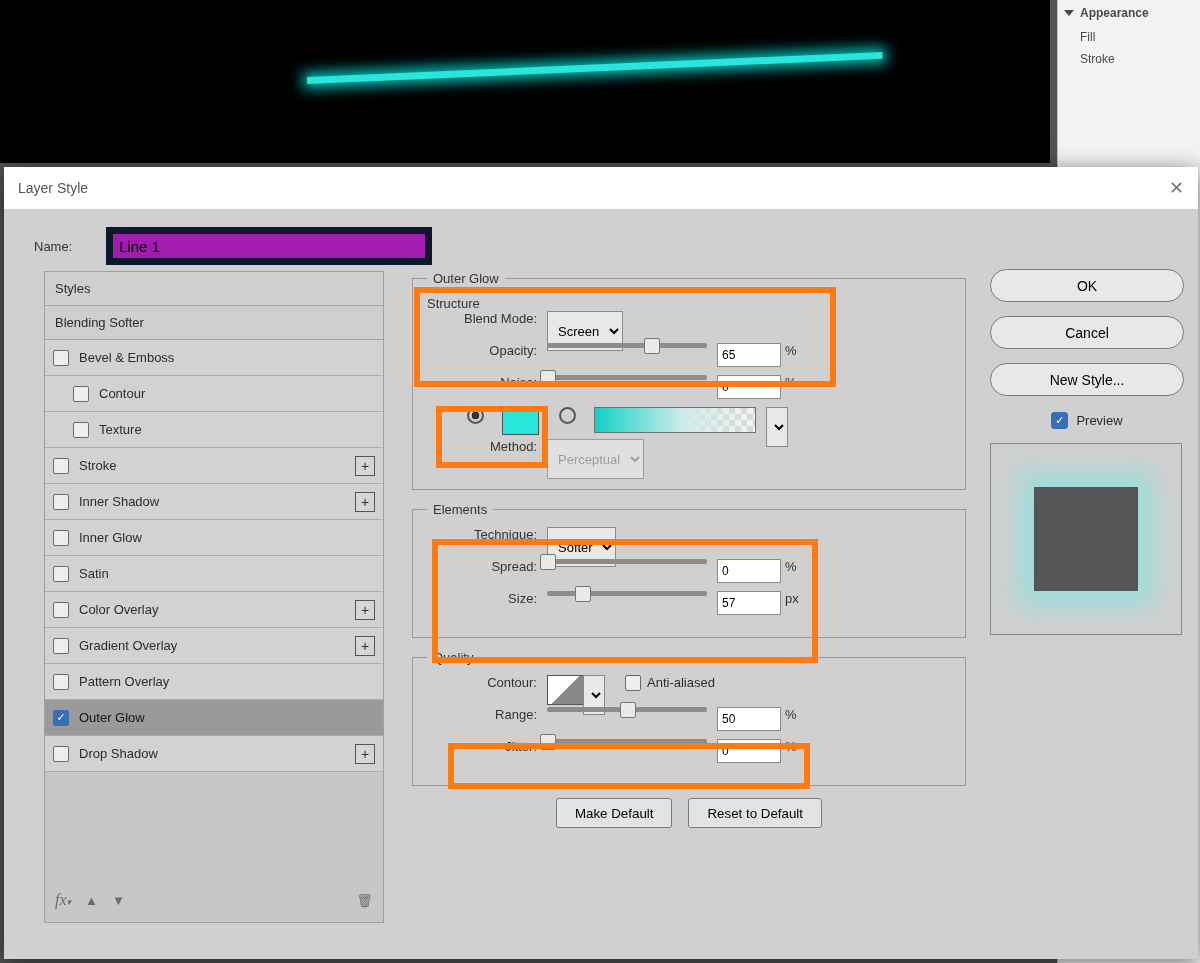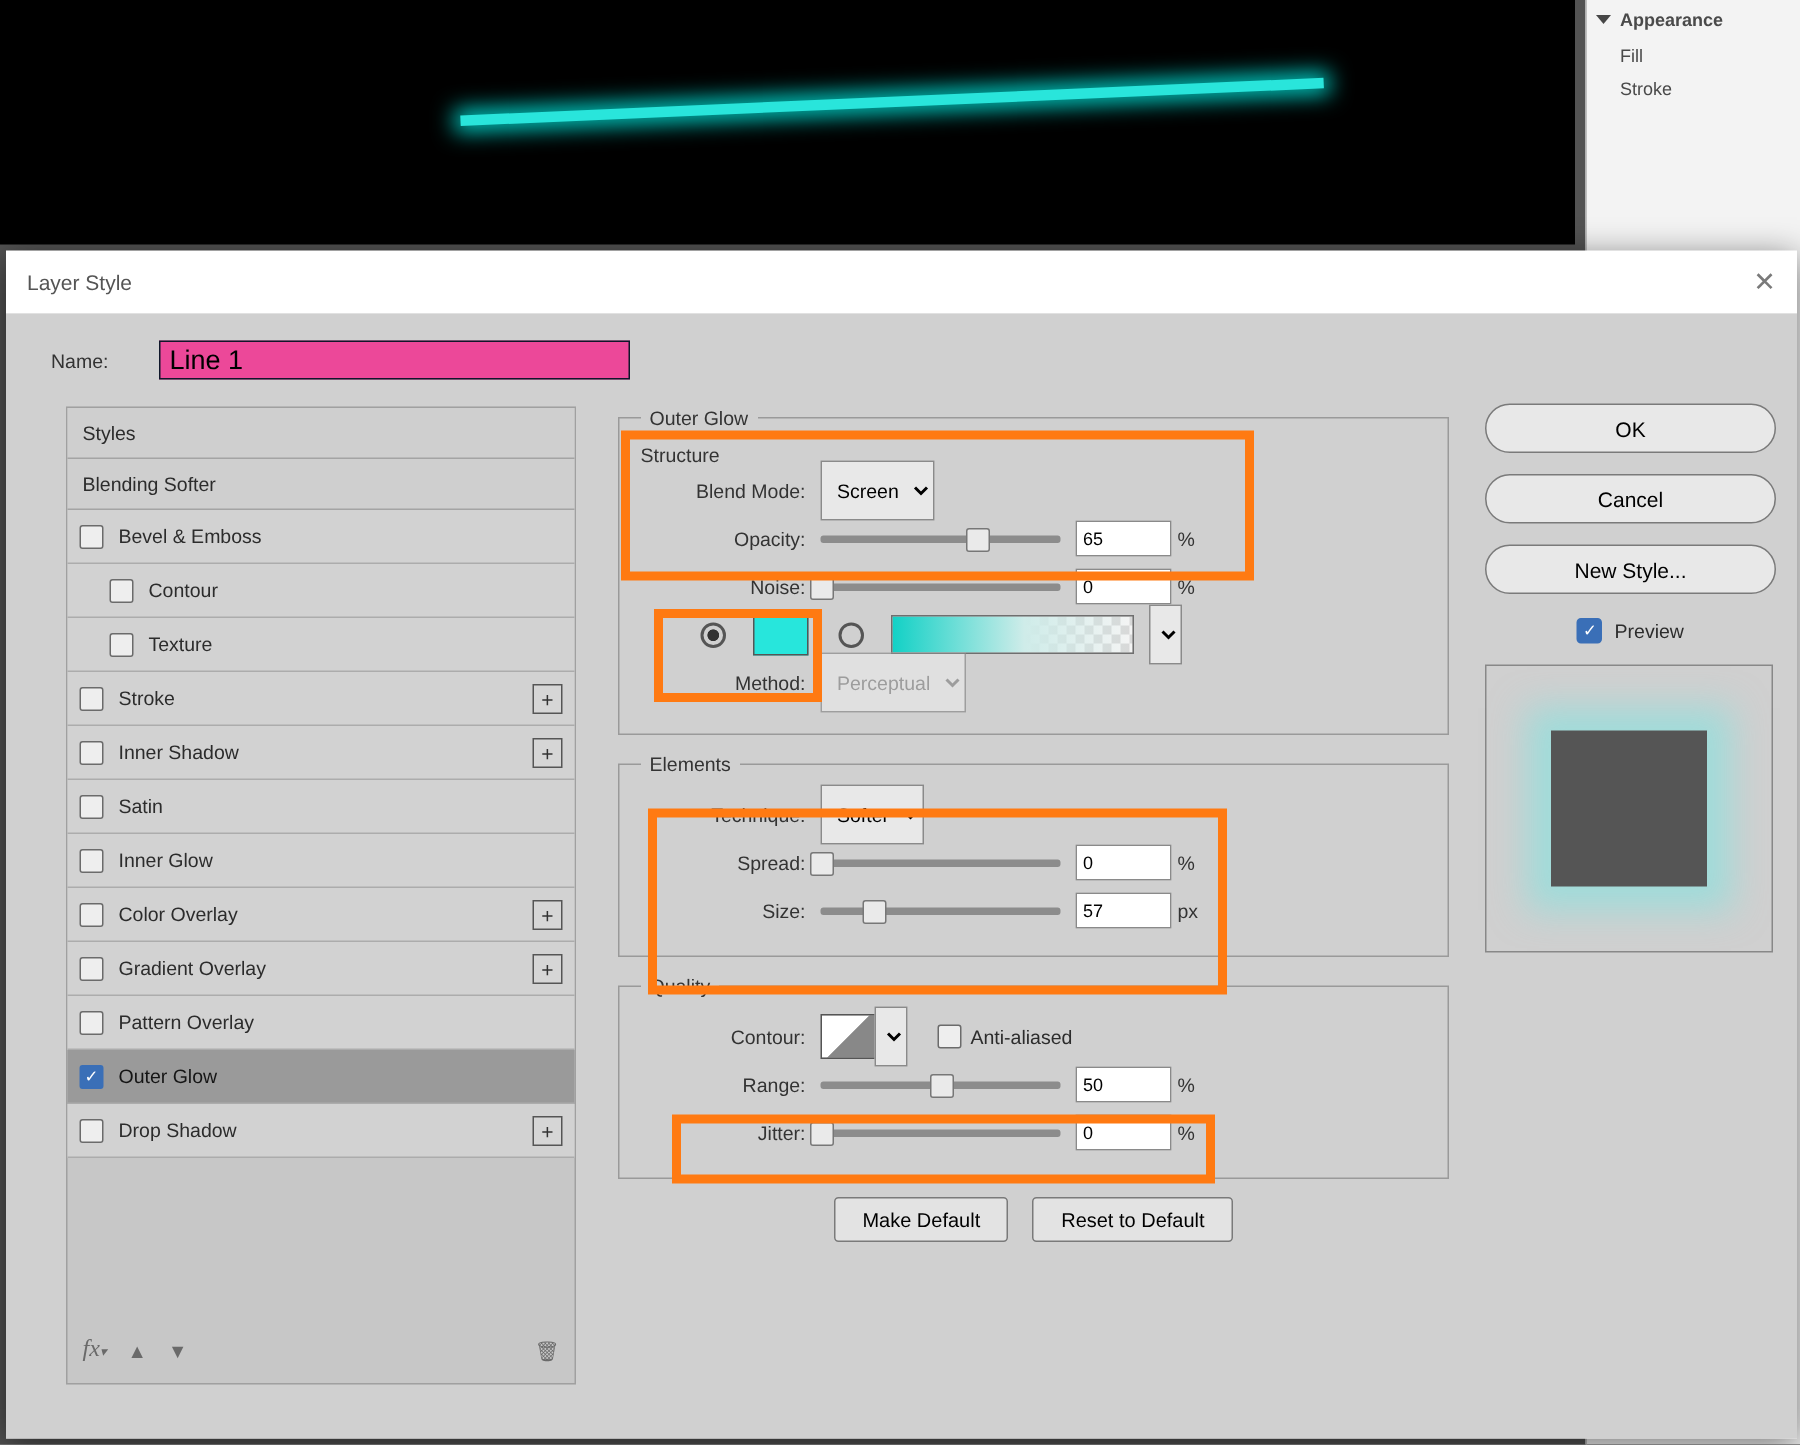--- a/index.html
+++ b/index.html
@@ -14,39 +14,39 @@
 .right-panel .chev{width:0;height:0;border-left:5px solid transparent;border-right:5px solid transparent;border-top:6px solid #464646;transform:rotate(0)}
 
 
 .dialog{position:absolute;left:4px;top:167px;width:1194px;height:792px;background:#ffffff;box-shadow:0 4px 22px rgba(0,0,0,.55)}
 .title-bar{height:42px;line-height:42px;padding:0 14px;font-size:14px;color:#555;display:flex;justify-content:space-between;align-items:flex-end;border-bottom:1px solid #e6e6e6}
 .close-x{font-size:18px;color:#7a7a7a;cursor:pointer}
 
 .dlg-body{position:absolute;left:0;top:42px;right:0;bottom:0;background:#d0d0d0}
 .name-row{display:flex;align-items:center;padding:18px 0 18px 30px;gap:12px}
 .name-row label{width:60px;text-align:left;color:#333}
-.name-row input{width:300px;height:22px;padding:1px 6px;border:1px solid #0f172a;background:#ec4899;font-size:18px}
+.name-row input{width:300px;height:22px;padding:1px 6px;border:7px solid #0f172a;background:#a21caf;font-size:15px}
 
 .columns{position:absolute;left:40px;top:62px;width:935px;bottom:6px}
 .styles-panel{position:absolute;left:0;top:0;width:338px;height:650px;border:1px solid #a0a0a0;display:flex;flex-direction:column;background:#c7c7c7}
 .styles-panel .head{padding:9px 10px;border-bottom:1px solid #a4a4a4;background:#cfcfcf}
 .styles-panel .head2{padding:9px 10px;border-bottom:1px solid #a4a4a4;background:#cfcfcf}
 .style-row{display:flex;align-items:center;height:35px;padding:0 8px;border-bottom:1px solid #acacac;background:#d2d2d2;cursor:default}
 .style-row.indent{padding-left:28px}
 .style-row.selected{background:#9a9a9a;color:#151515}
 .style-row .cb{width:14px;height:14px;border:1px solid #6b6b6b;border-radius:2px;margin-right:10px;background:#eee;display:flex;align-items:center;justify-content:center;font-size:11px;color:#fff}
 .style-row .cb.checked{background:#3a6fb7;border-color:#3a6fb7}
 .style-row .add{margin-left:auto;width:18px;height:18px;border:1px solid #555;display:flex;align-items:center;justify-content:center;font-size:14px;line-height:1;color:#333;background:#d6d6d6}
 .styles-foot{margin-top:auto;height:44px;display:flex;align-items:center;padding:0 10px;gap:14px;color:#6a6a6a}
 .styles-foot .spacer{flex:1}
 
 .settings{position:absolute;left:368px;top:0;width:554px}
 fieldset{border:1px solid #9a9a9a;margin:0 0 12px 0;padding:10px 14px 14px 14px}
 legend{padding:0 6px;color:#333}
-.row{display:flex;align-items:center;height:32px}
+.row{display:flex;height:32px}
 .row .lbl{width:110px;text-align:right;padding-right:10px;color:#333}
 .row .slider{flex:1;max-width:160px;height:5px;background:#8c8c8c;border-radius:2px;position:relative;margin-right:10px}
 .row .slider .handle{position:absolute;top:-5px;width:14px;height:14px;background:#eaeaea;border:1px solid #777;border-radius:2px;transform:translateX(-7px)}
 .row .num{width:54px;height:20px;border:1px solid #8a8a8a;background:#fff;padding:1px 4px;margin-right:4px;font-size:12px}
 .row .unit{color:#333}
 select{height:40px;border:1px solid #8a8a8a;background:#e8e8e8;padding:2px 6px;font-size:13px}
 .swatch{width:35px;height:26px;border:1px solid #555;background:#27e6dc;display:inline-block}
 .grad-bar{width:160px;height:24px;border:1px solid #6f6f6f;display:inline-block;background:linear-gradient(to right,#12d1c6 0%,#cfece9 55%,rgba(200,200,200,.2) 100%),
 repeating-conic-gradient(#dcdcdc 0 25%,#fff 0 50%) 50%/12px 12px}
 .contour{width:35px;height:28px;border:1px solid #555;background:linear-gradient(135deg,#fff 0 49.5%,#888 50.5% 100%);display:inline-block}
@@ -119,25 +119,25 @@
             <span>Stroke</span>
             <span class="add">+</span>
           </div>
         <div class="style-row">
             <span class="cb"></span>
             <span>Inner Shadow</span>
             <span class="add">+</span>
           </div>
         <div class="style-row">
             <span class="cb"></span>
+            <span>Inner Glow</span>
+          </div>
+        <div class="style-row">
+            <span class="cb"></span>
             <span>Satin</span>
-          </div>
-        <div class="style-row">
-            <span class="cb"></span>
-            <span>Inner Glow</span>
           </div>
         <div class="style-row">
             <span class="cb"></span>
             <span>Color Overlay</span>
             <span class="add">+</span>
           </div>
         <div class="style-row">
             <span class="cb"></span>
             <span>Gradient Overlay</span>
             <span class="add">+</span>

